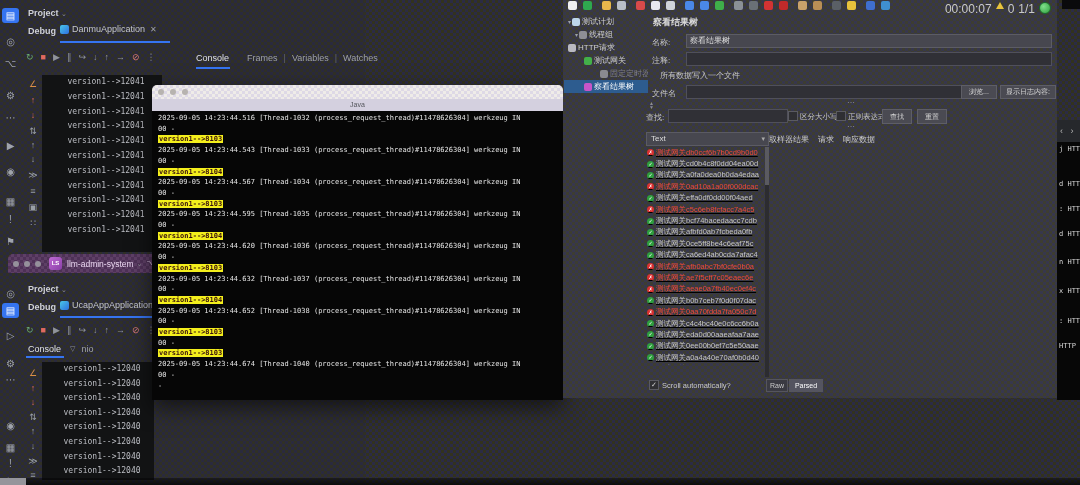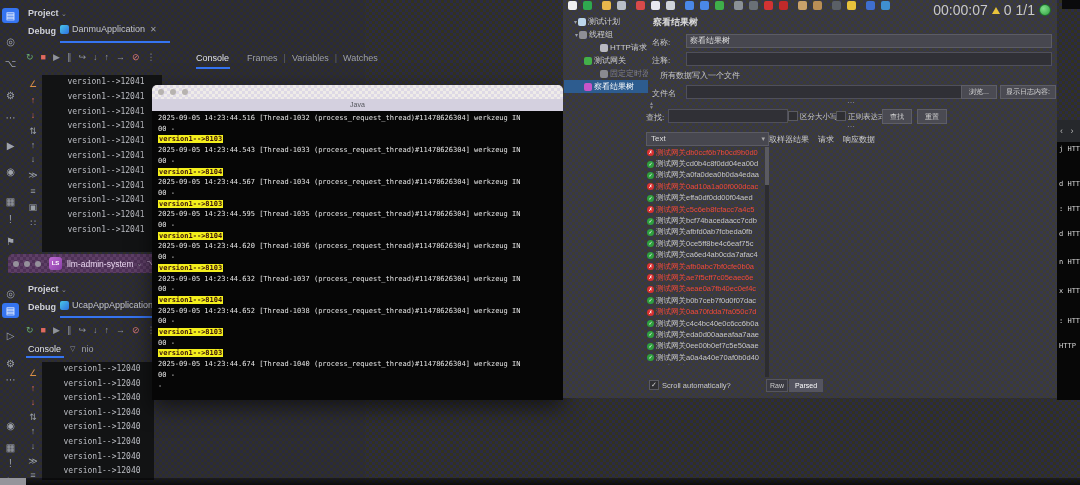--- a/index.html
+++ b/index.html
@@ -44,42 +44,42 @@
   #term-tabstrip{position:absolute;left:0;top:14px;right:0;height:12px;background:#d4d0df;
     text-align:center;font-size:7px;color:#54565c;line-height:12px;}
   #term-body{position:absolute;left:0;top:26px;right:0;bottom:0;background:#060606;padding:2px 0 0 6px;overflow:hidden;}
   .trow{font-family:"DejaVu Sans Mono",monospace;font-size:7px;line-height:10.7px;color:#e4e4e4;white-space:pre;}
   .trow.hl span{background:#f4ef1c;color:#38100e;padding:0 1px;font-weight:bold;}
   
   #jmeter{position:absolute;left:563px;top:0;width:494px;height:398px;z-index:6;
     background:repeating-conic-gradient(#3d3d31 0% 25%,#37374d 0% 50%) 0 0/6px 6px;}
   #jm-toolbar{position:absolute;left:2px;top:1px;display:flex;align-items:center;}
   .jm-ic{width:9px;height:9px;border-radius:2px;margin:0 3px;}
-  #jm-status{position:absolute;right:6px;top:2px;display:flex;gap:4px;align-items:center;font-size:14px;color:#c9c9c9;}
+  #jm-status{position:absolute;right:6px;top:2px;display:flex;gap:4px;font-size:12px;color:#c9c9c9;}
   .warn-tri{width:0;height:0;border-left:4px solid transparent;border-right:4px solid transparent;border-bottom:7px solid #e8c33c;}
   .green-dot{width:10px;height:10px;border-radius:50%;background:radial-gradient(circle at 35% 35%,#7fe08a,#2f9e3f);border:1px solid #1c6b2a;}
   #jm-tree{position:absolute;left:1px;top:15px;width:84px;}
   .tree-row{height:13px;display:flex;align-items:center;font-size:8px;color:#cfcfcf;white-space:nowrap;overflow:hidden;}
   .tree-row.disabled{color:#80808a;}
   .tree-row.selected{background:#2d5c8f;color:#fff;}
   .tree-exp{font-size:6px;color:#9aa0a6;margin-right:1px;}
   .tree-ic{width:8px;height:8px;margin-right:2px;border-radius:2px;flex:0 0 auto;}
   .jm-label{position:absolute;font-size:8px;color:#c8c8c8;white-space:nowrap;}
   .jm-title{position:absolute;font-size:9px;color:#dadada;font-weight:bold;}
   .jm-field{position:absolute;background:#47474f;border:1px solid #5c5c64;color:#e0e0e0;font-size:8px;line-height:11px;padding:0 3px;overflow:hidden;white-space:nowrap;}
   .jm-field.dark{background:#303036;border-color:#50505a;}
   .jm-btn{position:absolute;background:#4a4a52;border:1px solid #5e5e66;color:#d6d6d6;font-size:7px;text-align:center;overflow:hidden;white-space:nowrap;}
   .jm-dots{position:absolute;color:#8d8d95;font-size:8px;letter-spacing:1px;}
   .jm-upD{position:absolute;color:#8d8d95;font-size:5px;line-height:4px;}
   .cbbox{position:absolute;width:8px;height:8px;background:#2f2f33;border:1px solid #5a5a62;font-size:7px;line-height:8px;color:#cfcfcf;text-align:center;}
   #jm-dd{position:absolute;left:83px;top:132px;width:117px;height:12px;background:#47474f;border:1px solid #5b5b63;
     color:#dedede;font-size:8px;line-height:12px;padding-left:4px;}
   #jm-dd .ddcaret{position:absolute;right:3px;top:0;font-size:7px;color:#aaa;}
   #jm-tabs{position:absolute;left:206px;top:134px;display:flex;gap:9px;font-size:8px;color:#d0d0d0;white-space:nowrap;}
-  #jm-results{position:absolute;left:83px;top:147px;width:118px;height:218px;overflow:hidden;}
+  #jm-results{position:absolute;left:83px;top:147px;width:118px;height:218px;overflow:hidden;text-decoration:underline;}
   .res-row{height:11.4px;display:flex;align-items:center;font-size:7.5px;white-space:nowrap;overflow:hidden;}
   .res-ic{width:7px;height:7px;border-radius:50%;margin:0 2px 0 1px;flex:0 0 auto;font-size:5px;line-height:7px;color:#fff;text-align:center;}
   .res-ok .res-ic{background:#2e9e3e;}
   .res-err .res-ic{background:#d93030;}
   .res-ok{color:#c6c6c6;}
   .res-err{color:#ef4a3c;}
   #jm-scroll{position:absolute;left:202px;top:147px;width:4px;height:230px;background:#2c2c30;}
   #jm-thumb{position:absolute;left:202px;top:147px;width:4px;height:38px;background:#5a5a60;}
   .jm-toggle{position:absolute;height:11px;background:#3a3a42;border:1px solid #55555d;color:#c9c9c9;font-size:7px;line-height:11px;text-align:center;}
   .jm-toggle.on{background:#545460;color:#fff;}
@@ -279,31 +279,31 @@
         <div class="jm-ic" style="background: rgb(63, 143, 208);"></div>
       </div>
     <div id="jm-status">
       <span>00:00:07</span>
       <span class="warn-tri"></span>
       <span>0</span>
       <span>1/1</span>
       <span class="green-dot"></span>
     </div>
     <div id="jm-tree">
-        <div class="tree-row normal" style="padding-left: 10px;">
+        <div class="tree-row normal" style="padding-left: 4px;">
           <span class="tree-exp">▾</span>
           <span class="tree-ic" style="background: rgb(188, 214, 234);"></span>
           <span>测试计划</span>
         </div>
         <div class="tree-row normal" style="padding-left: 11px;">
           <span class="tree-exp">▾</span>
           <span class="tree-ic" style="background: rgb(142, 142, 150);"></span>
           <span>线程组</span>
         </div>
-        <div class="tree-row normal" style="padding-left: 36px;">
+        <div class="tree-row normal" style="padding-left: 4px;">
           <span class="tree-ic" style="background: rgb(185, 185, 192);"></span>
           <span>HTTP请求</span>
         </div>
         <div class="tree-row normal" style="padding-left: 20px;">
           <span class="tree-ic" style="background: rgb(67, 176, 73);"></span>
           <span>测试网关</span>
         </div>
         <div class="tree-row disabled" style="padding-left: 36px;">
           <span class="tree-ic" style="background: rgb(138, 138, 144);"></span>
           <span>固定定时器</span>

